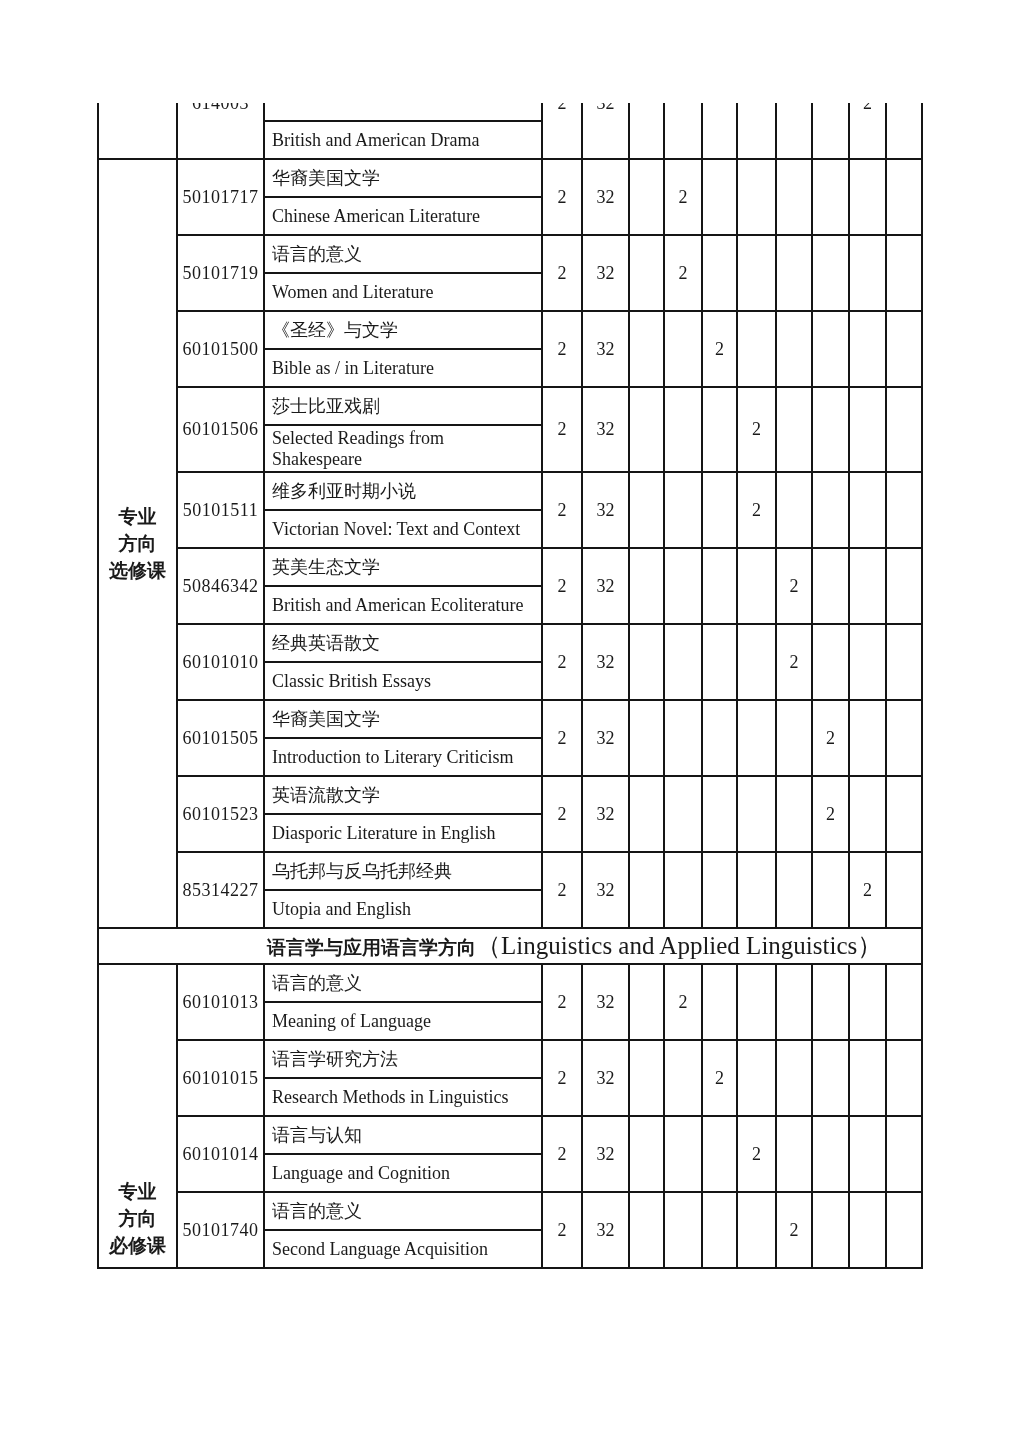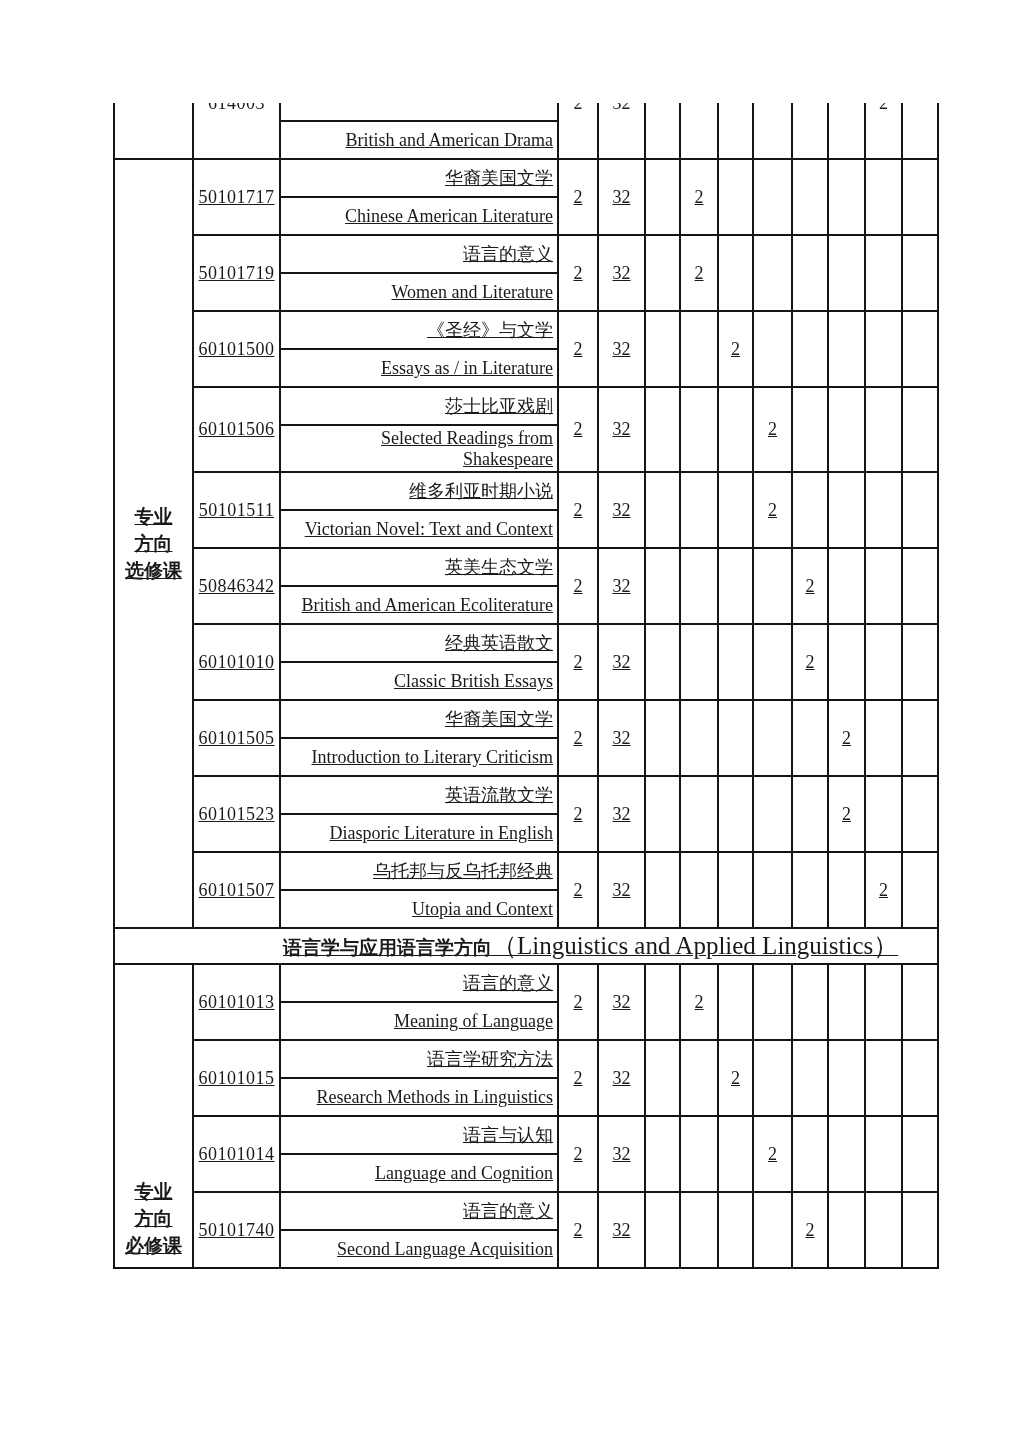--- a/index.html
+++ b/index.html
@@ -1,36 +1,35 @@
 <!DOCTYPE html>
 <html><head>
 <meta charset="utf-8">
 <style>
   html,body{margin:0;padding:0;}
   body{
     width:1024px;height:1446px;background:#ffffff;position:relative;
     font-family:"Liberation Serif","DejaVu Serif",serif;color:#1a1a1a;
   }
   .tbl-wrap{
-    position:absolute;left:113px;top:103px;width:829px;height:1210px;
+    position:absolute;left:97px;top:103px;width:829px;height:1210px;
     overflow:hidden;
-    text-decoration:underline;
   }
   table{border-collapse:collapse;table-layout:fixed;width:826px;border:2px solid #151515;border-top:none;}
   td{
     border:2px solid #151515;padding:0;font-size:18px;vertical-align:middle;
     overflow:hidden;line-height:1.15;
   }
   tr.sub{height:38px;}
   tr.clip-a{height:18px;}
   tr.clip-b{height:38px;}
   tr.clip-a td{border-top:none;}
   .num{text-align:center;}
   .code-cell{text-align:center;letter-spacing:0.5px;}
-  .name-zh,.name-en{text-align:right;padding:2px 4px 2px 7px;}
+  .name-zh,.name-en{text-align:left;padding:2px 4px 2px 7px;}
   .cat-cell{
     text-align:center;font-weight:bold;font-size:19px;
     font-family:"Liberation Sans","DejaVu Sans",sans-serif;line-height:27px;
   }
   .cat-mid{vertical-align:middle;}
   .cat-bottom{vertical-align:bottom;padding-bottom:8px;border-bottom:none;}
   .clip-cell{position:relative;}
   .clip-cell .half{
     position:absolute;top:-10px;left:0;width:100%;text-align:center;display:block;
   }
@@ -137,21 +136,21 @@
           <td class="num" rowspan="2"></td>
           <td class="num" rowspan="2"></td>
           <td class="num" rowspan="2">2</td>
           <td class="num" rowspan="2"></td>
           <td class="num" rowspan="2"></td>
           <td class="num" rowspan="2"></td>
           <td class="num" rowspan="2"></td>
           <td class="num" rowspan="2"></td>
         </tr>
         <tr class="sub">
-          <td class="name-en">Essays as / in Literature</td>
+          <td class="name-en">Bible as / in Literature</td>
         </tr>
         <tr class="sub">
           <td class="code-cell" rowspan="2">60101506</td>
           <td class="name-zh">莎士比亚戏剧</td>
           <td class="num" rowspan="2">2</td>
           <td class="num" rowspan="2">32</td>
           <td class="num" rowspan="2"></td>
           <td class="num" rowspan="2"></td>
           <td class="num" rowspan="2"></td>
           <td class="num" rowspan="2">2</td>
@@ -242,35 +241,35 @@
           <td class="num" rowspan="2"></td>
           <td class="num" rowspan="2"></td>
           <td class="num" rowspan="2">2</td>
           <td class="num" rowspan="2"></td>
           <td class="num" rowspan="2"></td>
         </tr>
         <tr class="sub">
           <td class="name-en">Diasporic Literature in English</td>
         </tr>
         <tr class="sub">
-          <td class="code-cell" rowspan="2">60101507</td>
+          <td class="code-cell" rowspan="2">85314227</td>
           <td class="name-zh">乌托邦与反乌托邦经典</td>
           <td class="num" rowspan="2">2</td>
           <td class="num" rowspan="2">32</td>
           <td class="num" rowspan="2"></td>
           <td class="num" rowspan="2"></td>
           <td class="num" rowspan="2"></td>
           <td class="num" rowspan="2"></td>
           <td class="num" rowspan="2"></td>
           <td class="num" rowspan="2"></td>
           <td class="num" rowspan="2">2</td>
           <td class="num" rowspan="2"></td>
         </tr>
         <tr class="sub">
-          <td class="name-en">Utopia and Context</td>
+          <td class="name-en">Utopia and English</td>
         </tr>
         <tr class="divider-row">
           <td class="divider-cell" colspan="13"><span class="div-zh">语言学与应用语言学方向</span><span class="div-en">（Linguistics and Applied Linguistics）</span></td>
         </tr>
         <tr class="sub">
           <td class="cat-cell cat-bottom" rowspan="8">
             <div>专业</div>
             <div>方向</div>
             <div>必修课</div>
           </td>

